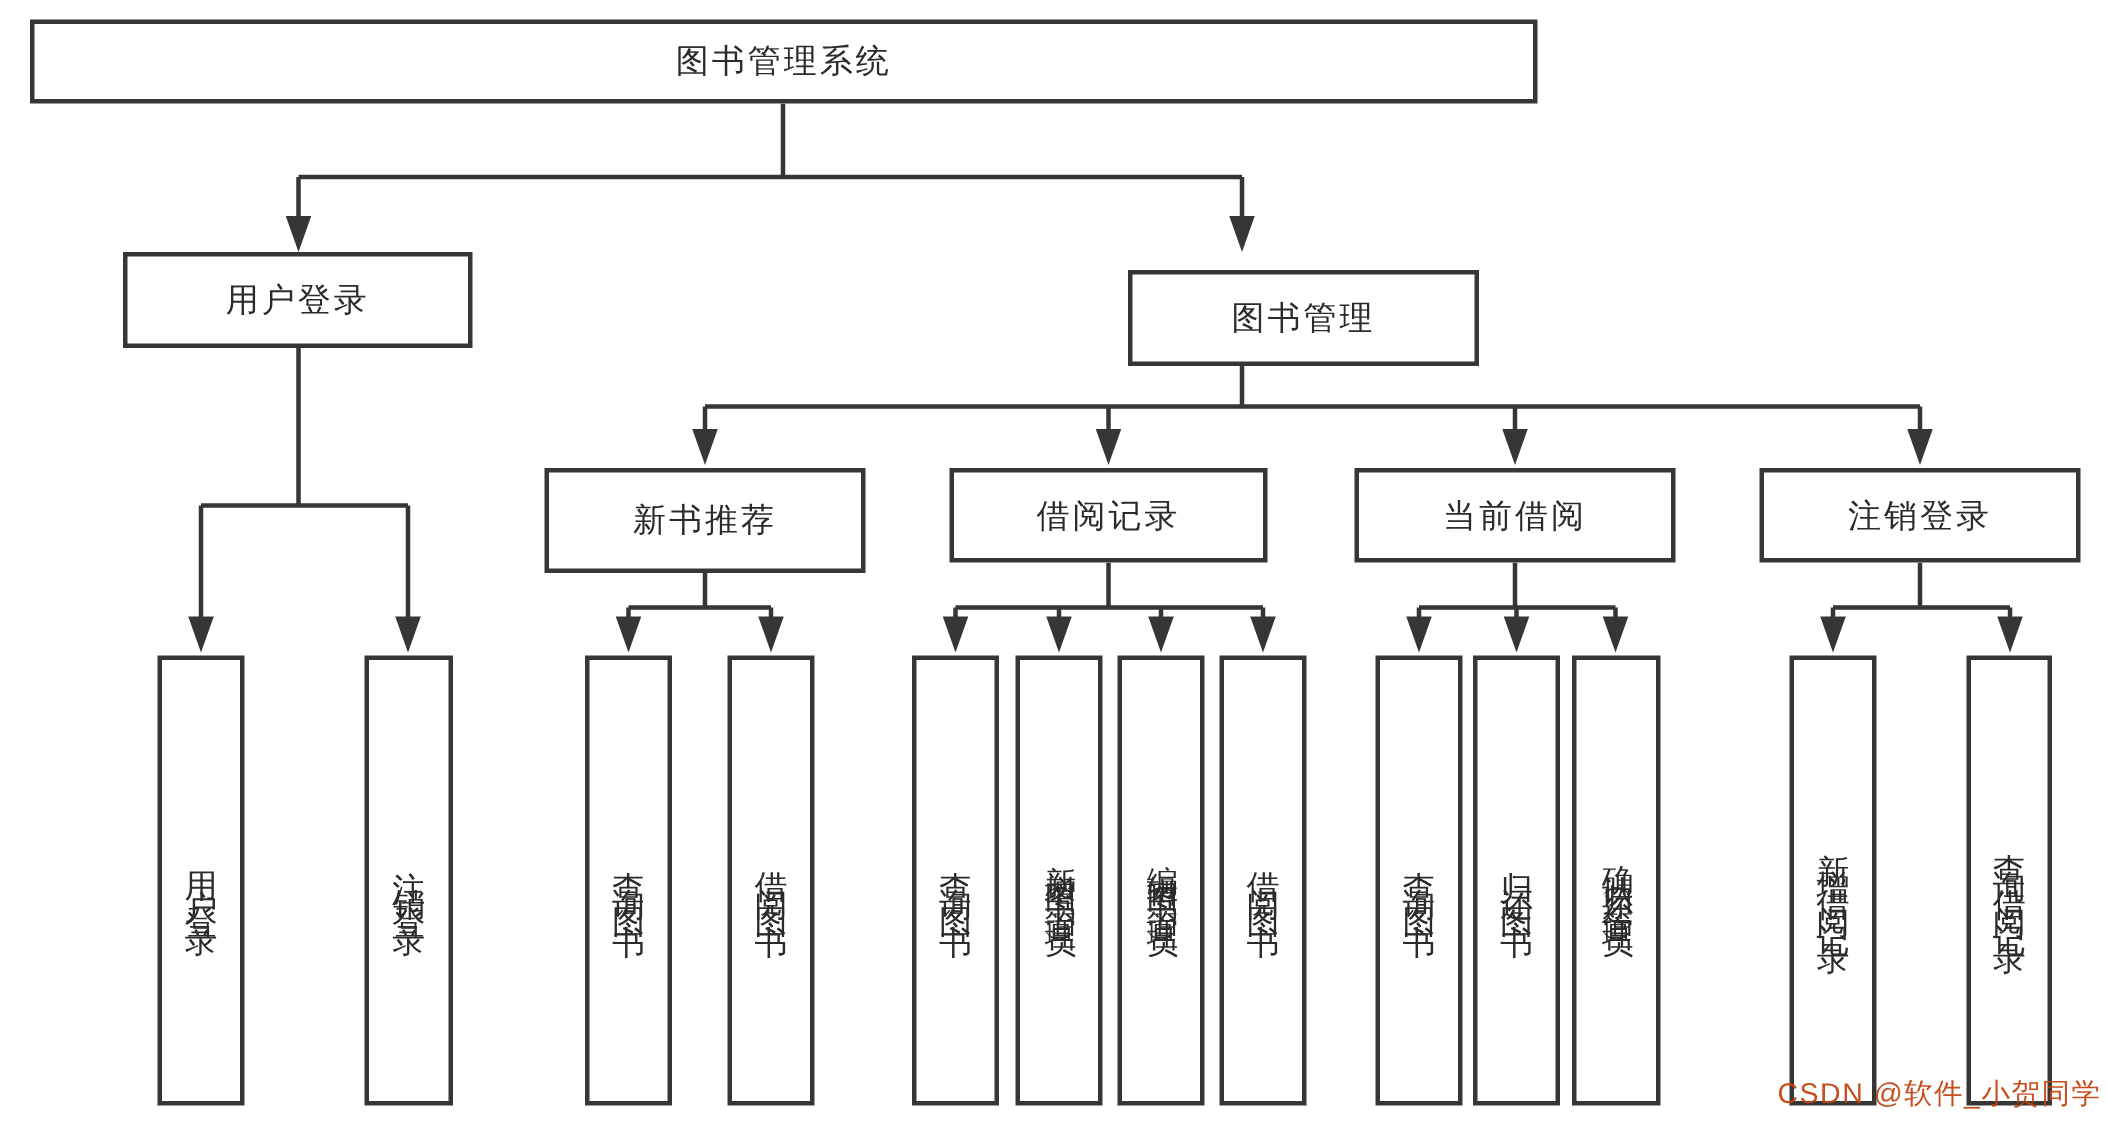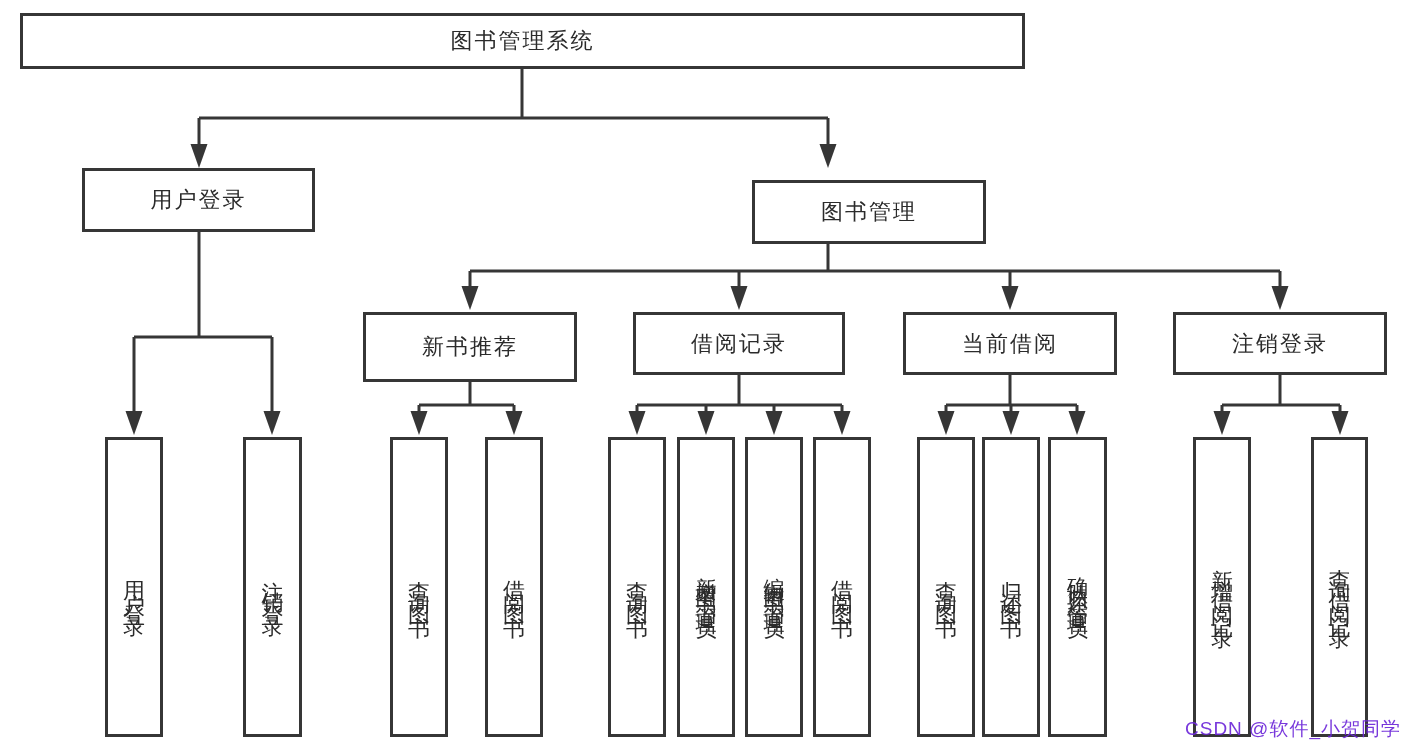--- a/index.html
+++ b/index.html
@@ -18,21 +18,21 @@
   .vbox{
     position:absolute;background:#ffffff;border:3px solid #363636;box-sizing:border-box;
     top:437px;height:300px;width:58px;
     display:flex;align-items:center;justify-content:center;
     writing-mode:vertical-rl;text-orientation:mixed;
     font-size:22px;letter-spacing:12px;color:#2b2b2b;z-index:2;
   }
   .vbox.tight{font-size:21px;letter-spacing:6px;}
   .watermark{
     position:absolute;left:1185px;top:716px;z-index:5;
-    font-size:19px;letter-spacing:1px;color:#6d28d9;opacity:0.92;white-space:nowrap;
+    font-size:19px;letter-spacing:1px;color:#c2410c;opacity:0.92;white-space:nowrap;
   }
 </style>
 </head>
 <body>
 
 <div class="canvas">
 
   <svg class="wires" viewBox="0 0 1405 747" xmlns="http://www.w3.org/2000/svg">
 
     <g>

